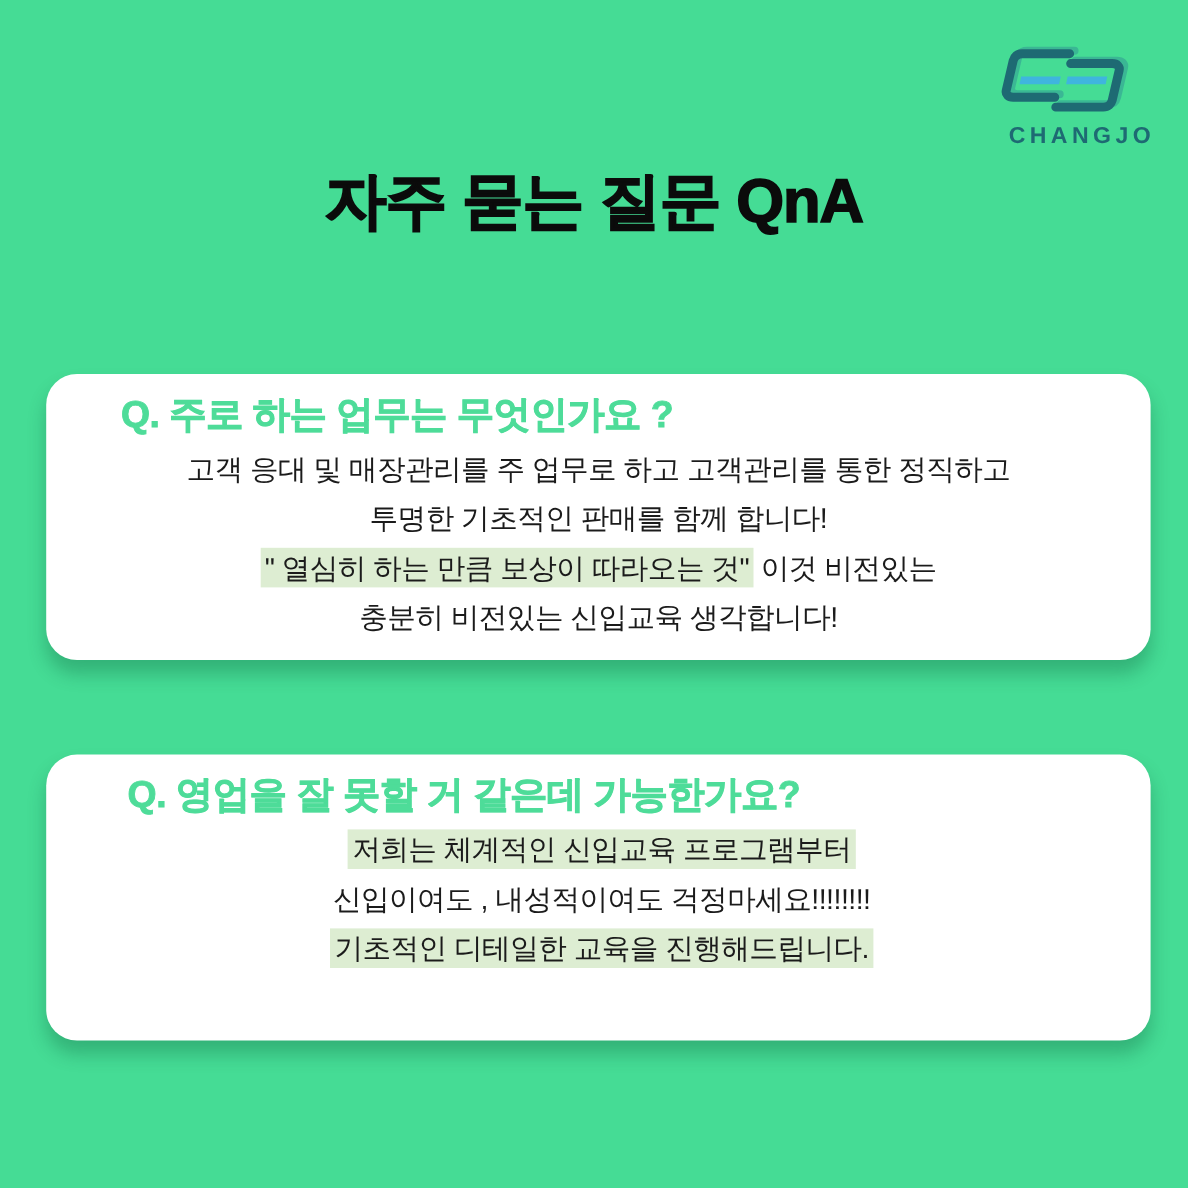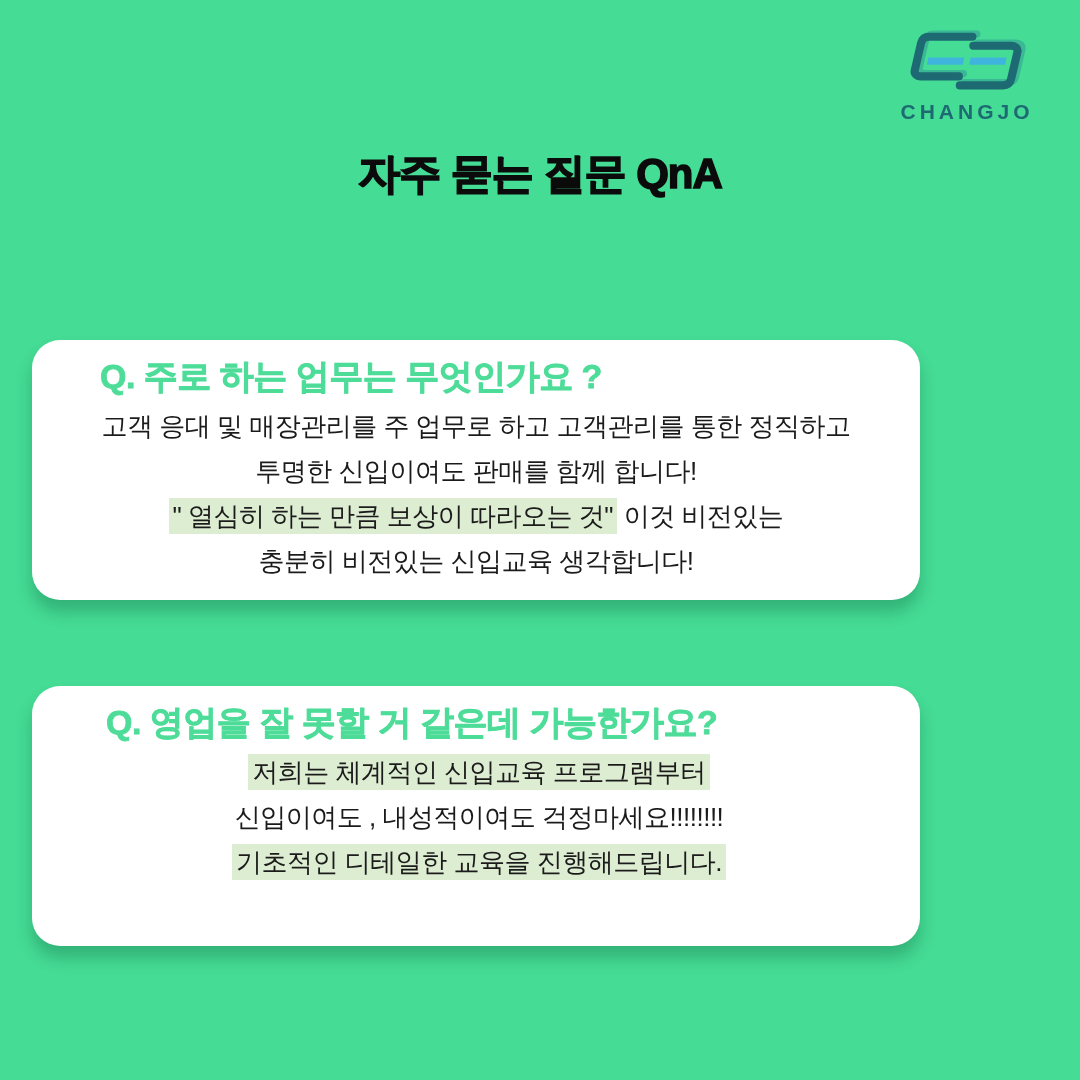--- a/index.html
+++ b/index.html
@@ -16,54 +16,54 @@
   .canvas {
     position: relative;
     width: 1080px;
     height: 1080px;
     background: var(--bg, #45DC95);
   }
 
   
   .logo {
     position: absolute;
-    top: 26px;
+    top: 38px;
     right: 30px;
     width: 166px;
-    text-align: center;
+    text-align: right;
   }
   .logo svg { display: block; margin: 0 auto; }
   .brand {
     margin-top: 2px;
     font-size: 21px;
     font-weight: bold;
     letter-spacing: 4px;
     color: var(--teal, #1E6A73);
   }
 
   
   .title {
     position: absolute;
     top: 146px;
     left: 0;
     width: 100%;
     margin: 0;
     text-align: center;
-    font-size: 42px;
+    font-size: 56px;
     font-weight: 900;
     letter-spacing: -1px;
     color: #0b0b0b;
     -webkit-text-stroke: 1.5px #0b0b0b;
   }
 
   
   .card {
     position: absolute;
-    left: 32px;
-    width: 888px;
+    left: 42px;
+    width: 1004px;
     height: 260px;
     background: #ffffff;
     border-radius: 28px;
     box-shadow: 0 12px 16px rgba(9, 82, 52, 0.30);
     box-sizing: border-box;
     padding: 14px 38px 0 38px;
   }
   .card.card-1 { top: 340px; }
   .card.card-2 { top: 686px; padding-left: 44px; }
 
@@ -117,21 +117,21 @@
     <div class="brand">CHANGJO</div>
   </div>
 
   <h1 class="title">자주 묻는 질문 QnA</h1>
 
   <main id="cards">
       <section class="card card-1">
         <h2 class="question">Q. 주로 하는 업무는 무엇인가요 ?</h2>
         <div class="answer">
           <p class="line"><span>고객 응대 및 매장관리를 주 업무로 하고 고객관리를 통한 정직하고</span></p>
-          <p class="line"><span>투명한 신입이여도 판매를 함께 합니다!</span></p>
+          <p class="line"><span>투명한 기초적인 판매를 함께 합니다!</span></p>
           <p class="line"><span class="hl">" 열심히 하는 만큼 보상이 따라오는 것"</span><span> 이것 비전있는</span></p>
           <p class="line"><span>충분히 비전있는 신입교육 생각합니다!</span></p>
         </div>
       </section>
       <section class="card card-2">
         <h2 class="question">Q. 영업을 잘 못할 거 같은데 가능한가요?</h2>
         <div class="answer">
           <p class="line"><span class="hl">저희는 체계적인 신입교육 프로그램부터</span></p>
           <p class="line"><span>신입이여도 , 내성적이여도 걱정마세요!!!!!!!!</span></p>
           <p class="line"><span class="hl">기초적인 디테일한 교육을 진행해드립니다.</span></p>

